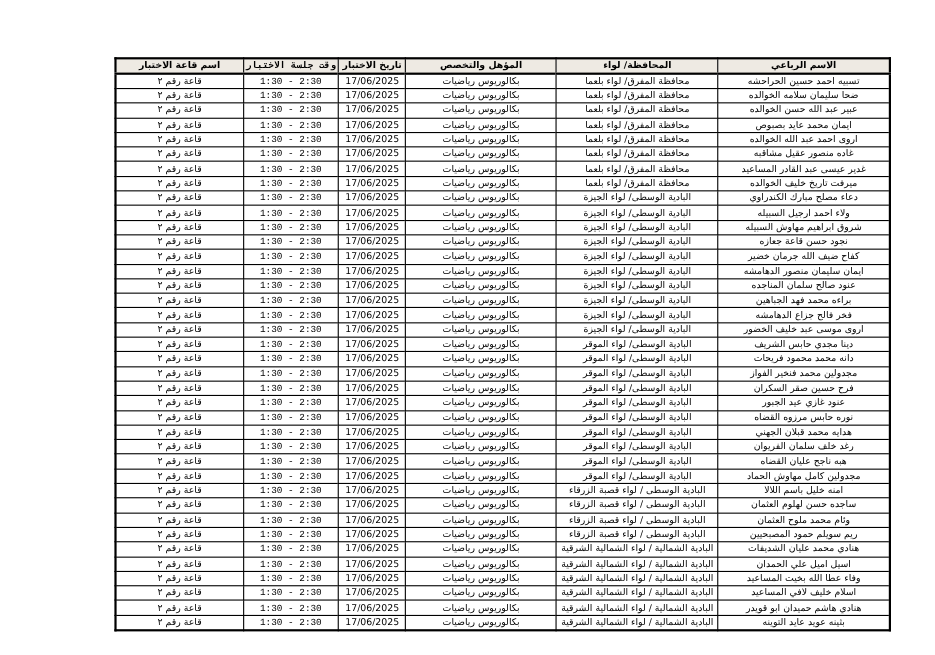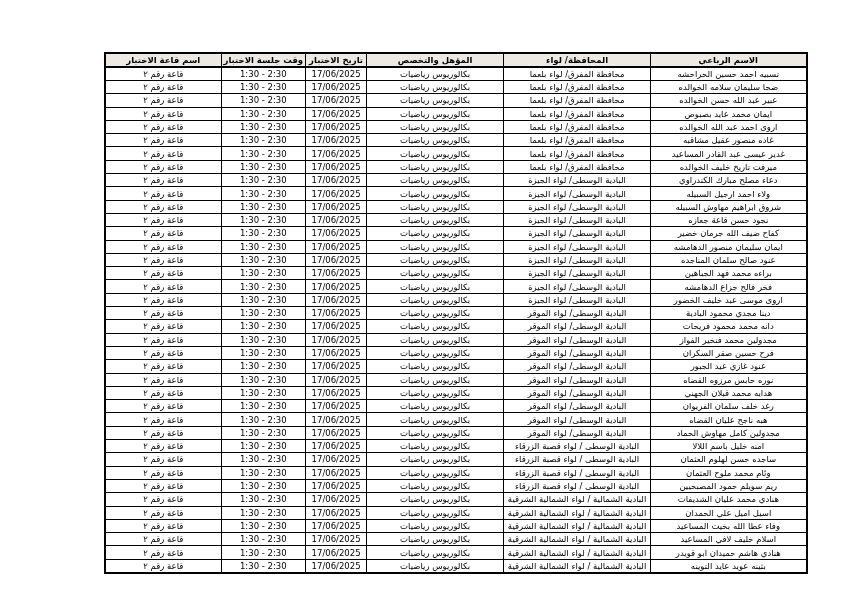--- a/index.html
+++ b/index.html
@@ -39,21 +39,21 @@
     font-weight: bold;
     height: 14px;
     border-bottom: 2px solid #000;
     text-align: center;
   }
   
   .col-name          { width: 156px; }
   .col-region        { width: 147px; }
   .col-qualification { width: 137px; text-align: right; }
   .col-date          { width: 61px; }
-  .col-time          { width: 82px; }
+  .col-time          { width: 82px; font-family: Liberation Mono, monospace; }
   .col-hall          { width: 116px; }
   td.col-date, td.col-time { direction: ltr; }
 </style>
 </head>
 <body>
 
 <div class="page">
   <table class="exam-table">
     <thead>
       <tr>
@@ -204,21 +204,21 @@
         </tr>
         <tr>
           <td class="col-name">اروى موسى عبد خليف الخضور</td>
           <td class="col-region">البادية الوسطى/ لواء الجيزة</td>
           <td class="col-qualification">بكالوريوس رياضيات</td>
           <td class="col-date">17/06/2025</td>
           <td class="col-time">1:30 - 2:30</td>
           <td class="col-hall">قاعة رقم ٢</td>
         </tr>
         <tr>
-          <td class="col-name">دينا مجدي محمود البادية</td>
+          <td class="col-name">دينا مجدي حابس الشريف</td>
           <td class="col-region">البادية الوسطى/ لواء الموقر</td>
           <td class="col-qualification">بكالوريوس رياضيات</td>
           <td class="col-date">17/06/2025</td>
           <td class="col-time">1:30 - 2:30</td>
           <td class="col-hall">قاعة رقم ٢</td>
         </tr>
         <tr>
           <td class="col-name">دانه محمد محمود فريحات</td>
           <td class="col-region">البادية الوسطى/ لواء الموقر</td>
           <td class="col-qualification">بكالوريوس رياضيات</td>

